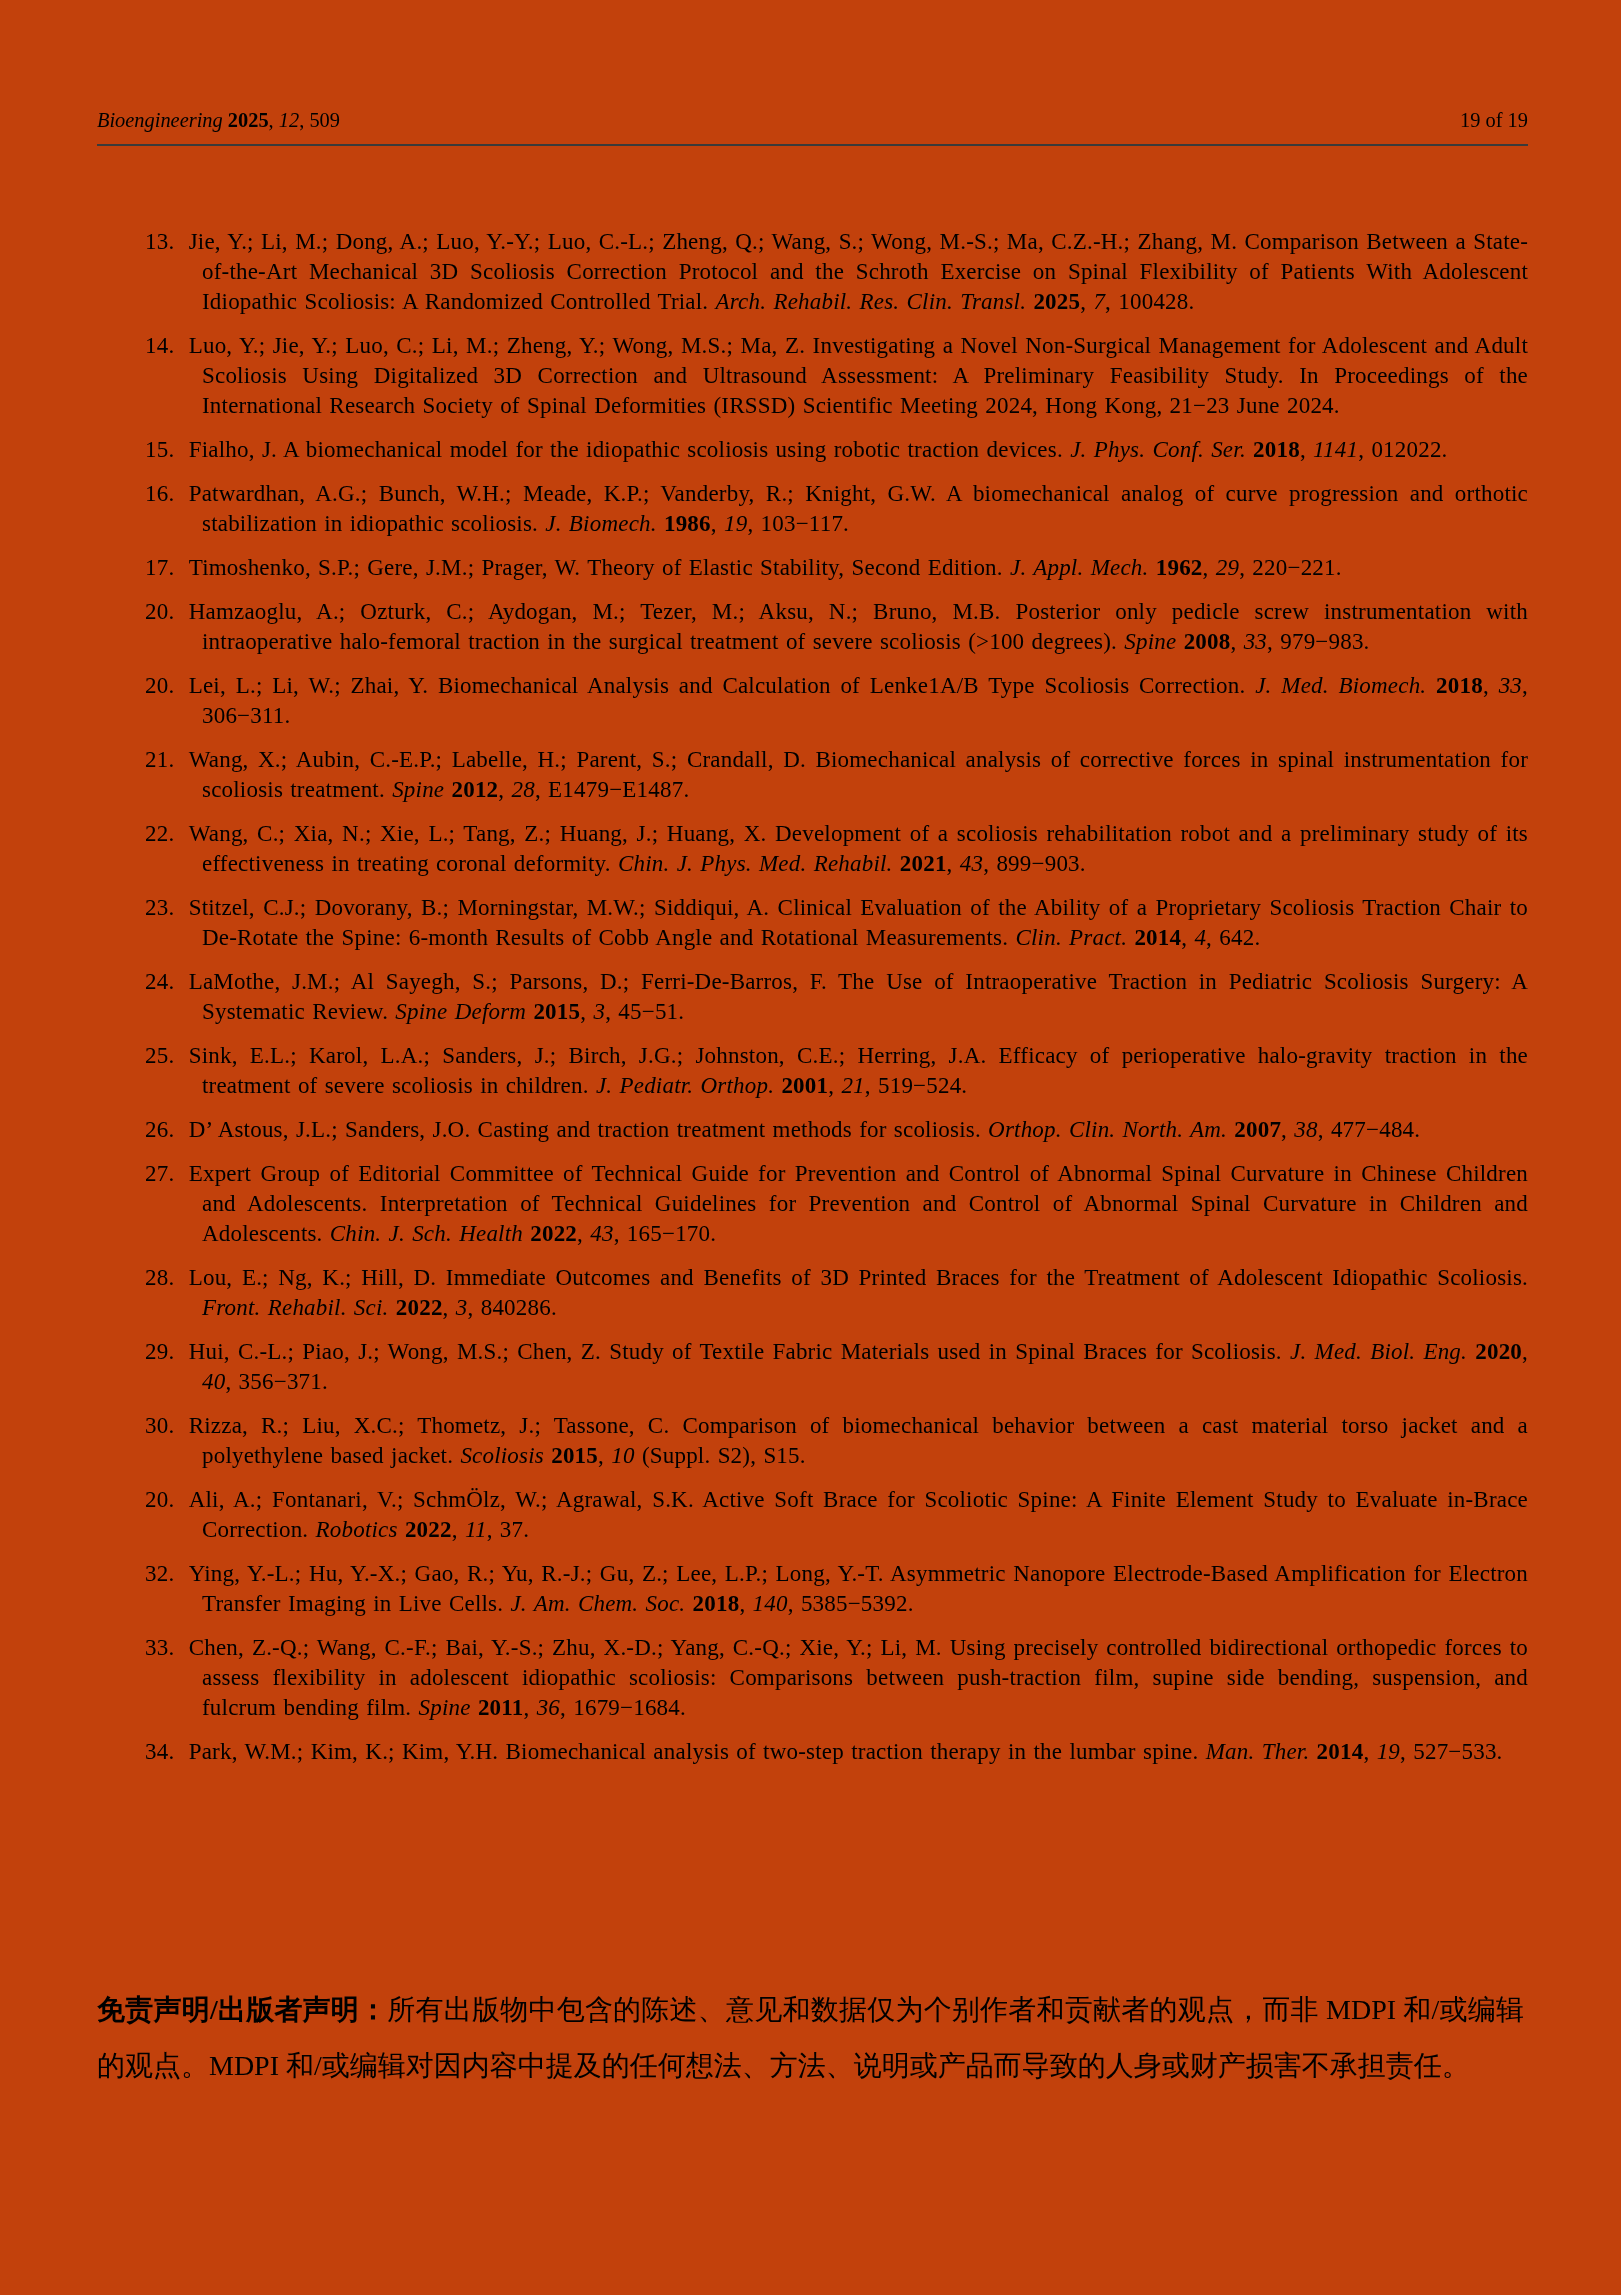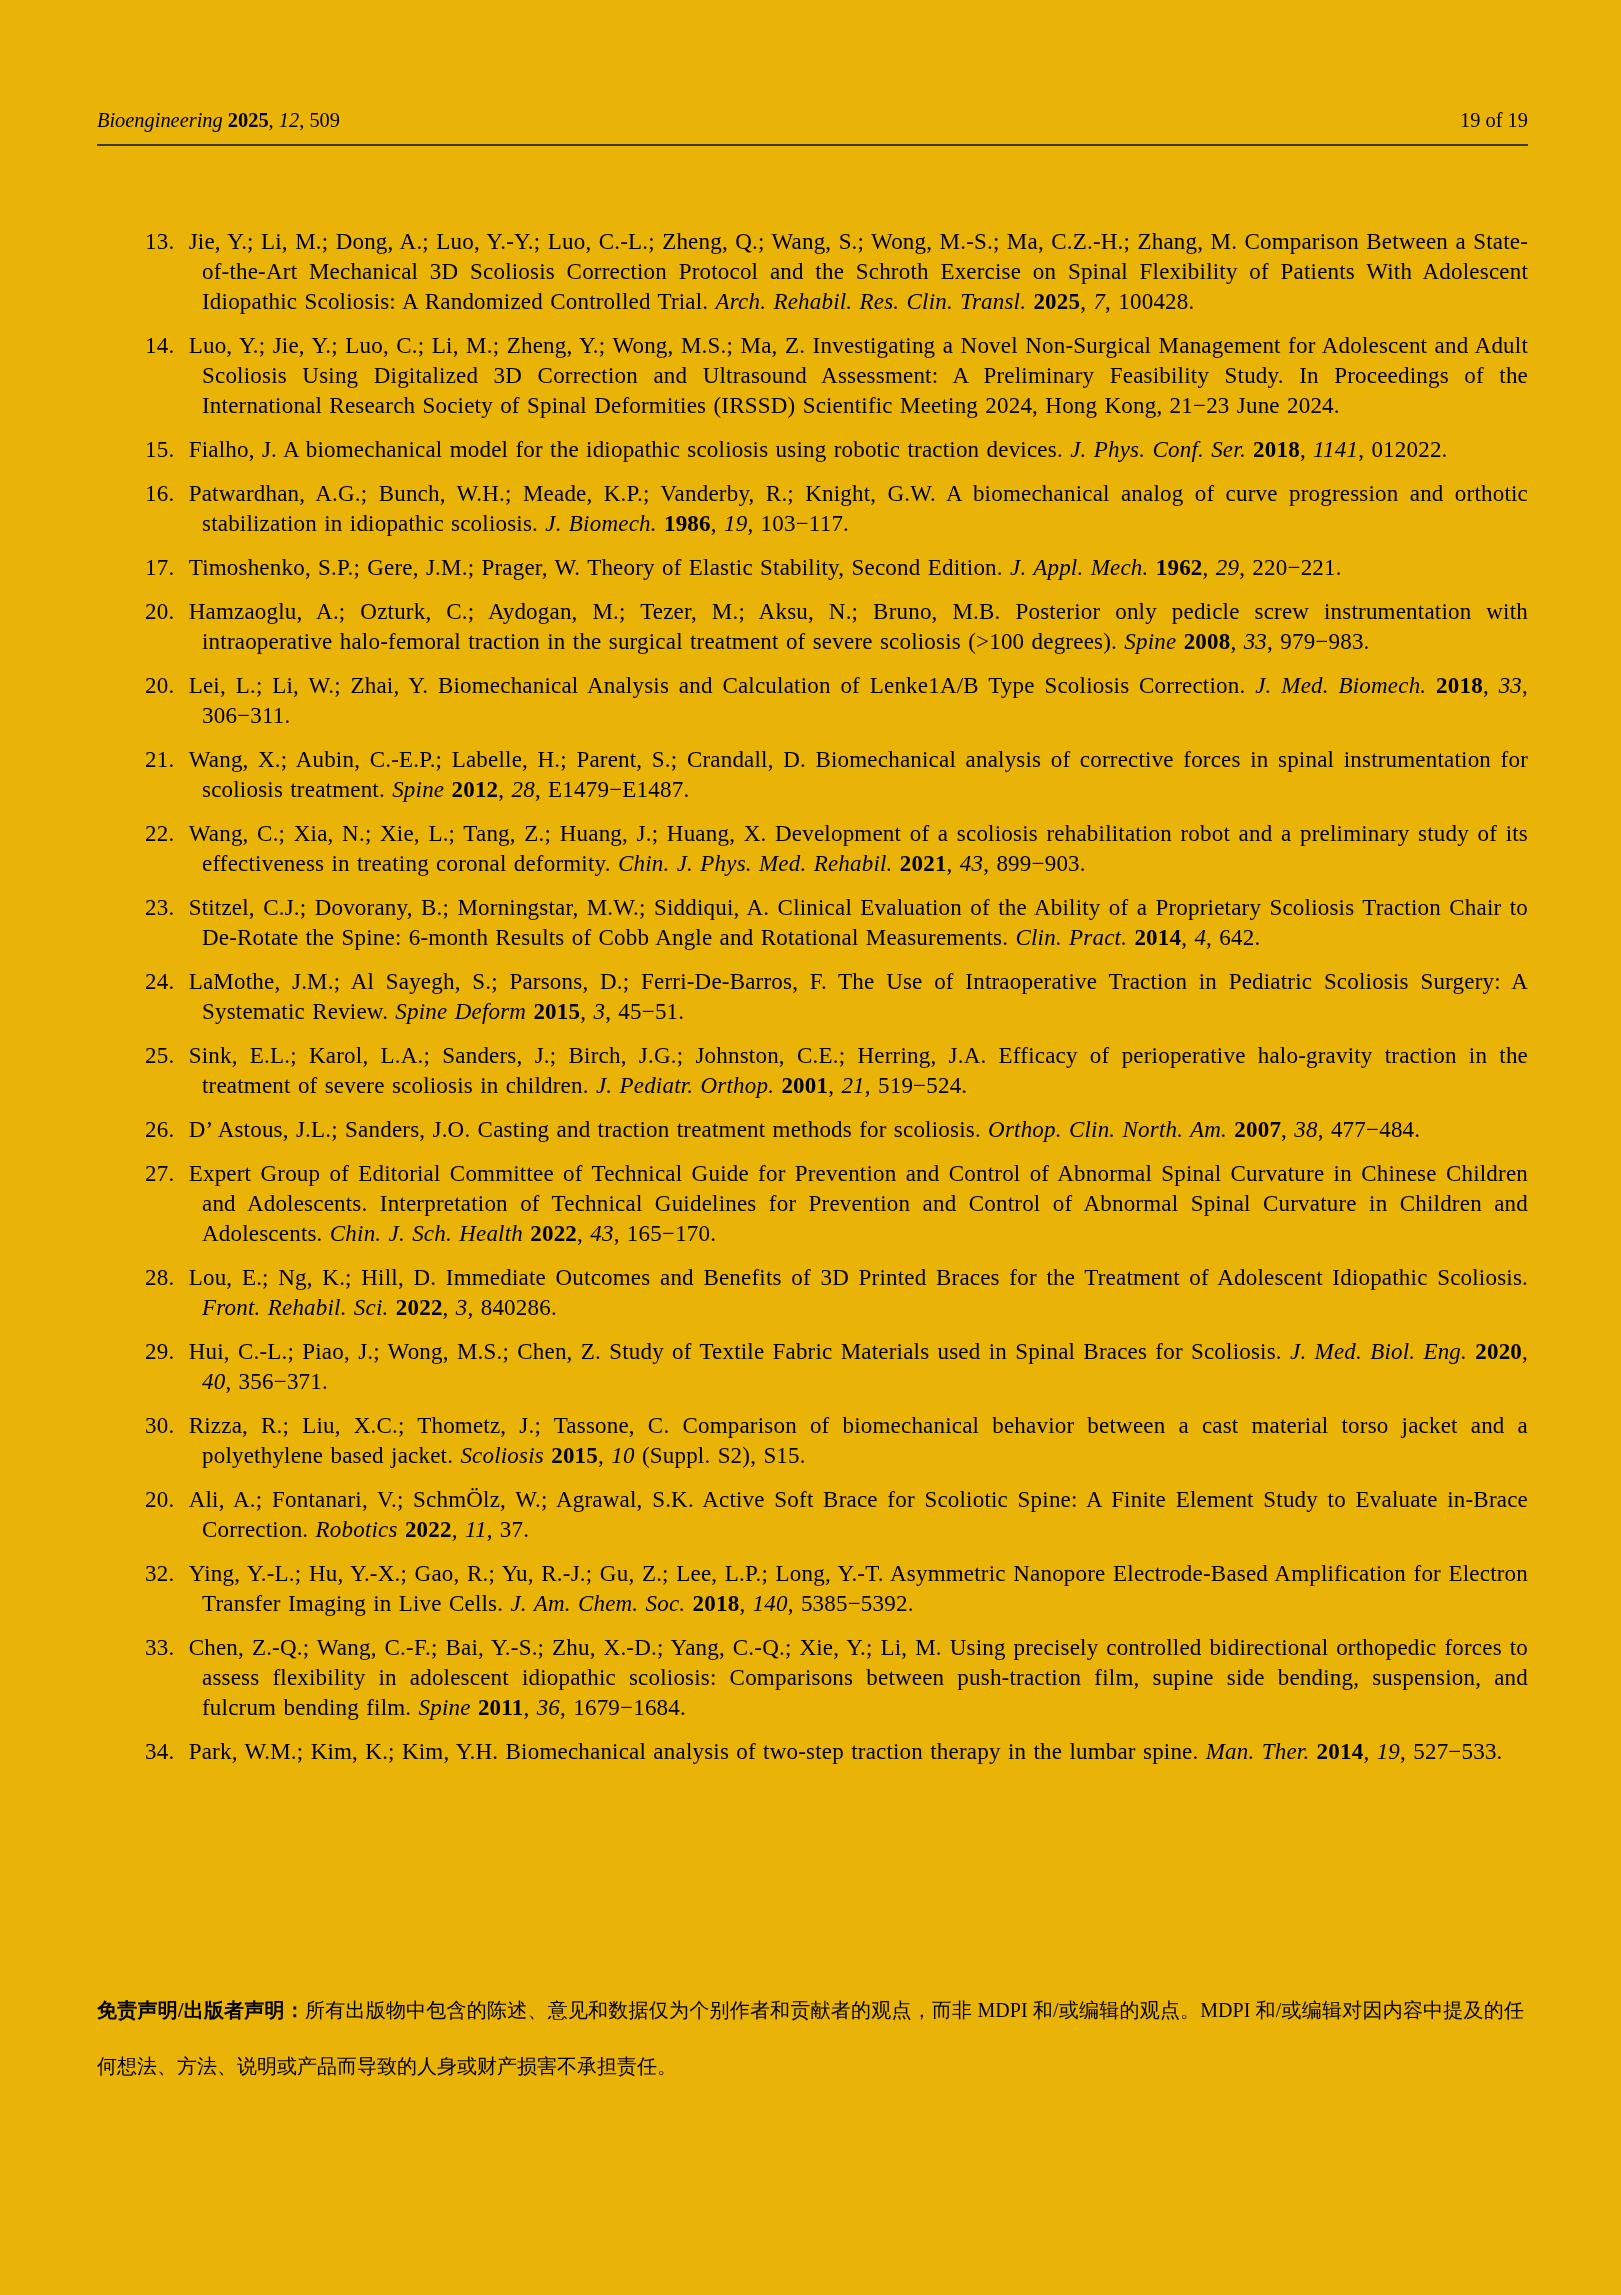--- a/index.html
+++ b/index.html
@@ -1,20 +1,20 @@
 <!DOCTYPE html>
 <html style="font-size:8.2px"><head>
 <meta charset="utf-8">
 <style>
   html, body { margin: 0; padding: 0; background: #e8e8e8; }
   .page {
     position: relative;
     width: 1622px;
     height: 2295px;
-    background: #eab308;
+    background: #c2410c;
     font-family: "Liberation Serif", serif;
     color: #000000;
     overflow: hidden;
   }
   .content {
     position: absolute;
     left: 97px;
     right: 94px;
     top: 0;
   }
@@ -53,21 +53,21 @@
     left: 0;
     top: 0;
     text-indent: 0;
   }
   .disclaimer {
     position: absolute;
     left: 97px;
     right: 98px;
     top: 1982px;
     margin: 0;
-    font-size: 20px;
+    font-size: 28px;
     line-height: 56px;
     text-align: justify;
     text-justify: inter-ideograph;
   }
   b, strong { font-weight: bold; }
   i, em { font-style: italic; }
 </style>
 </head>
 <body>
 

